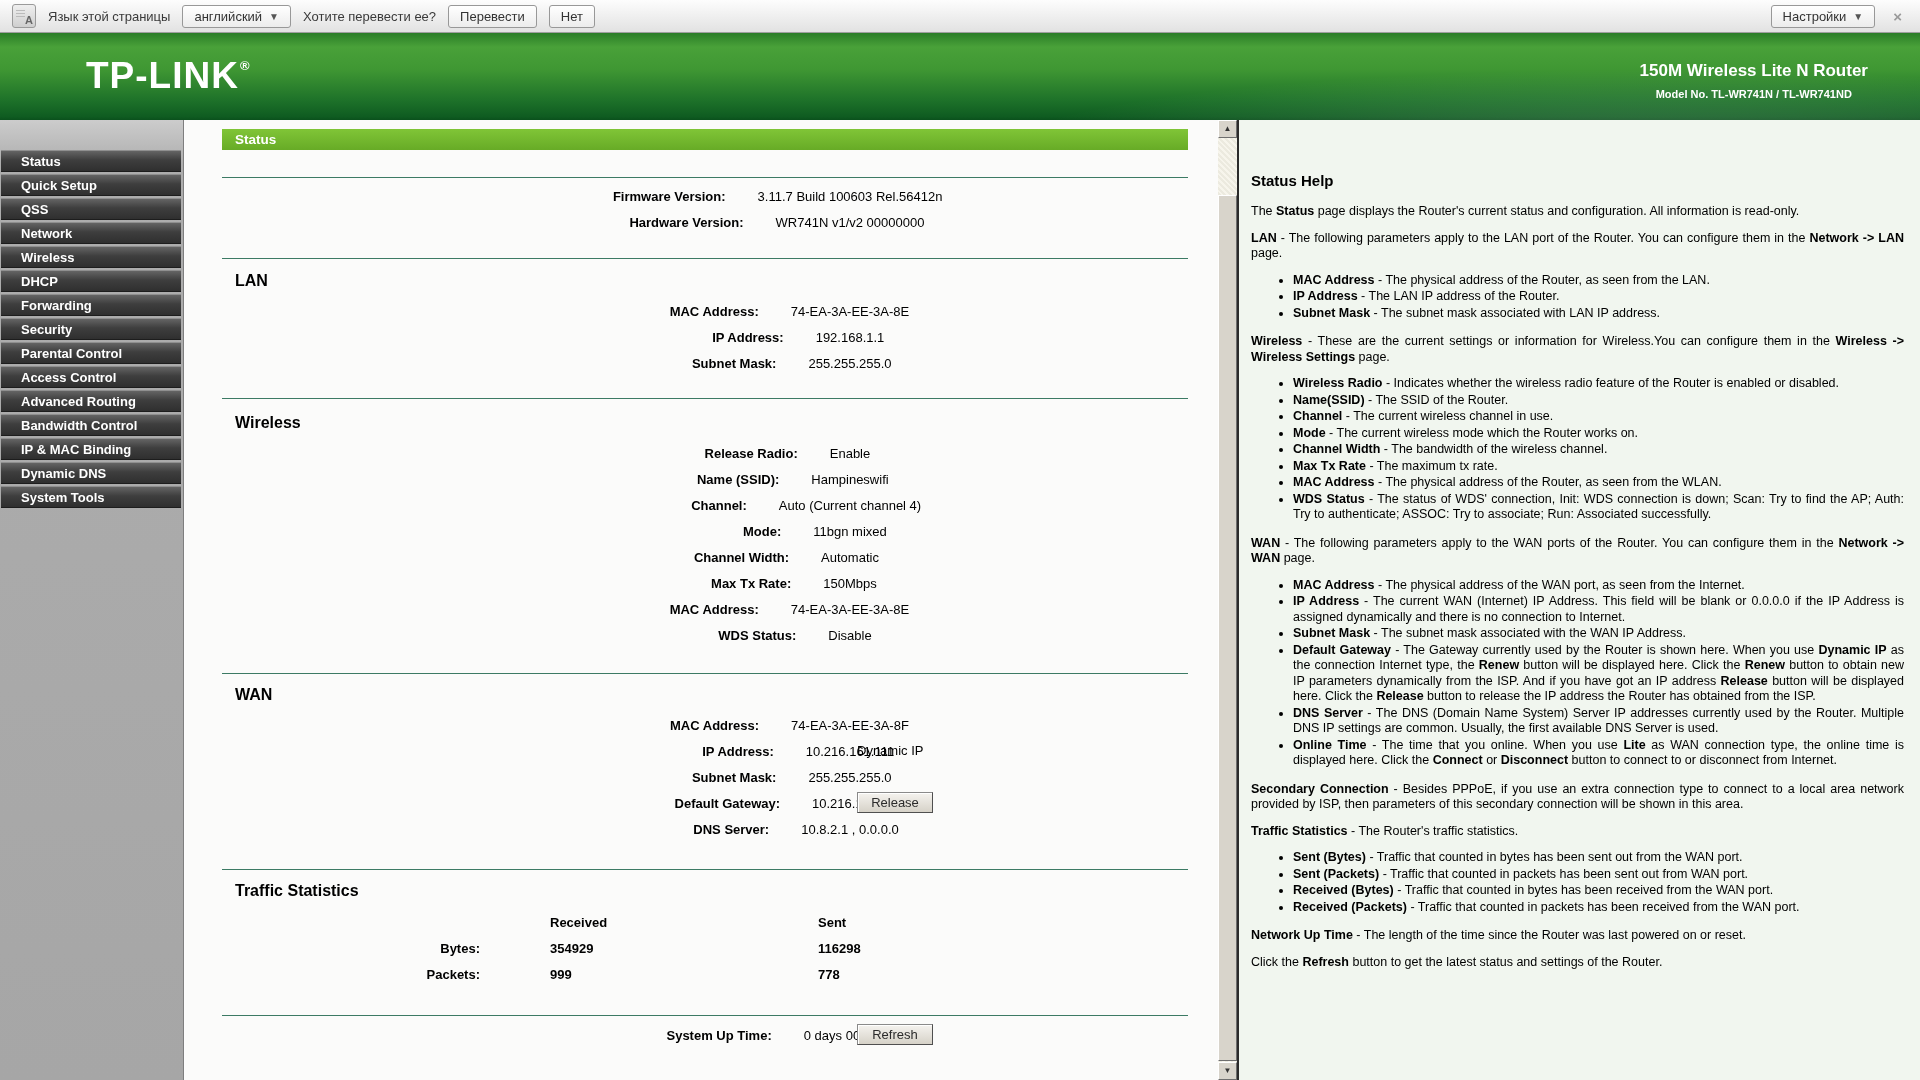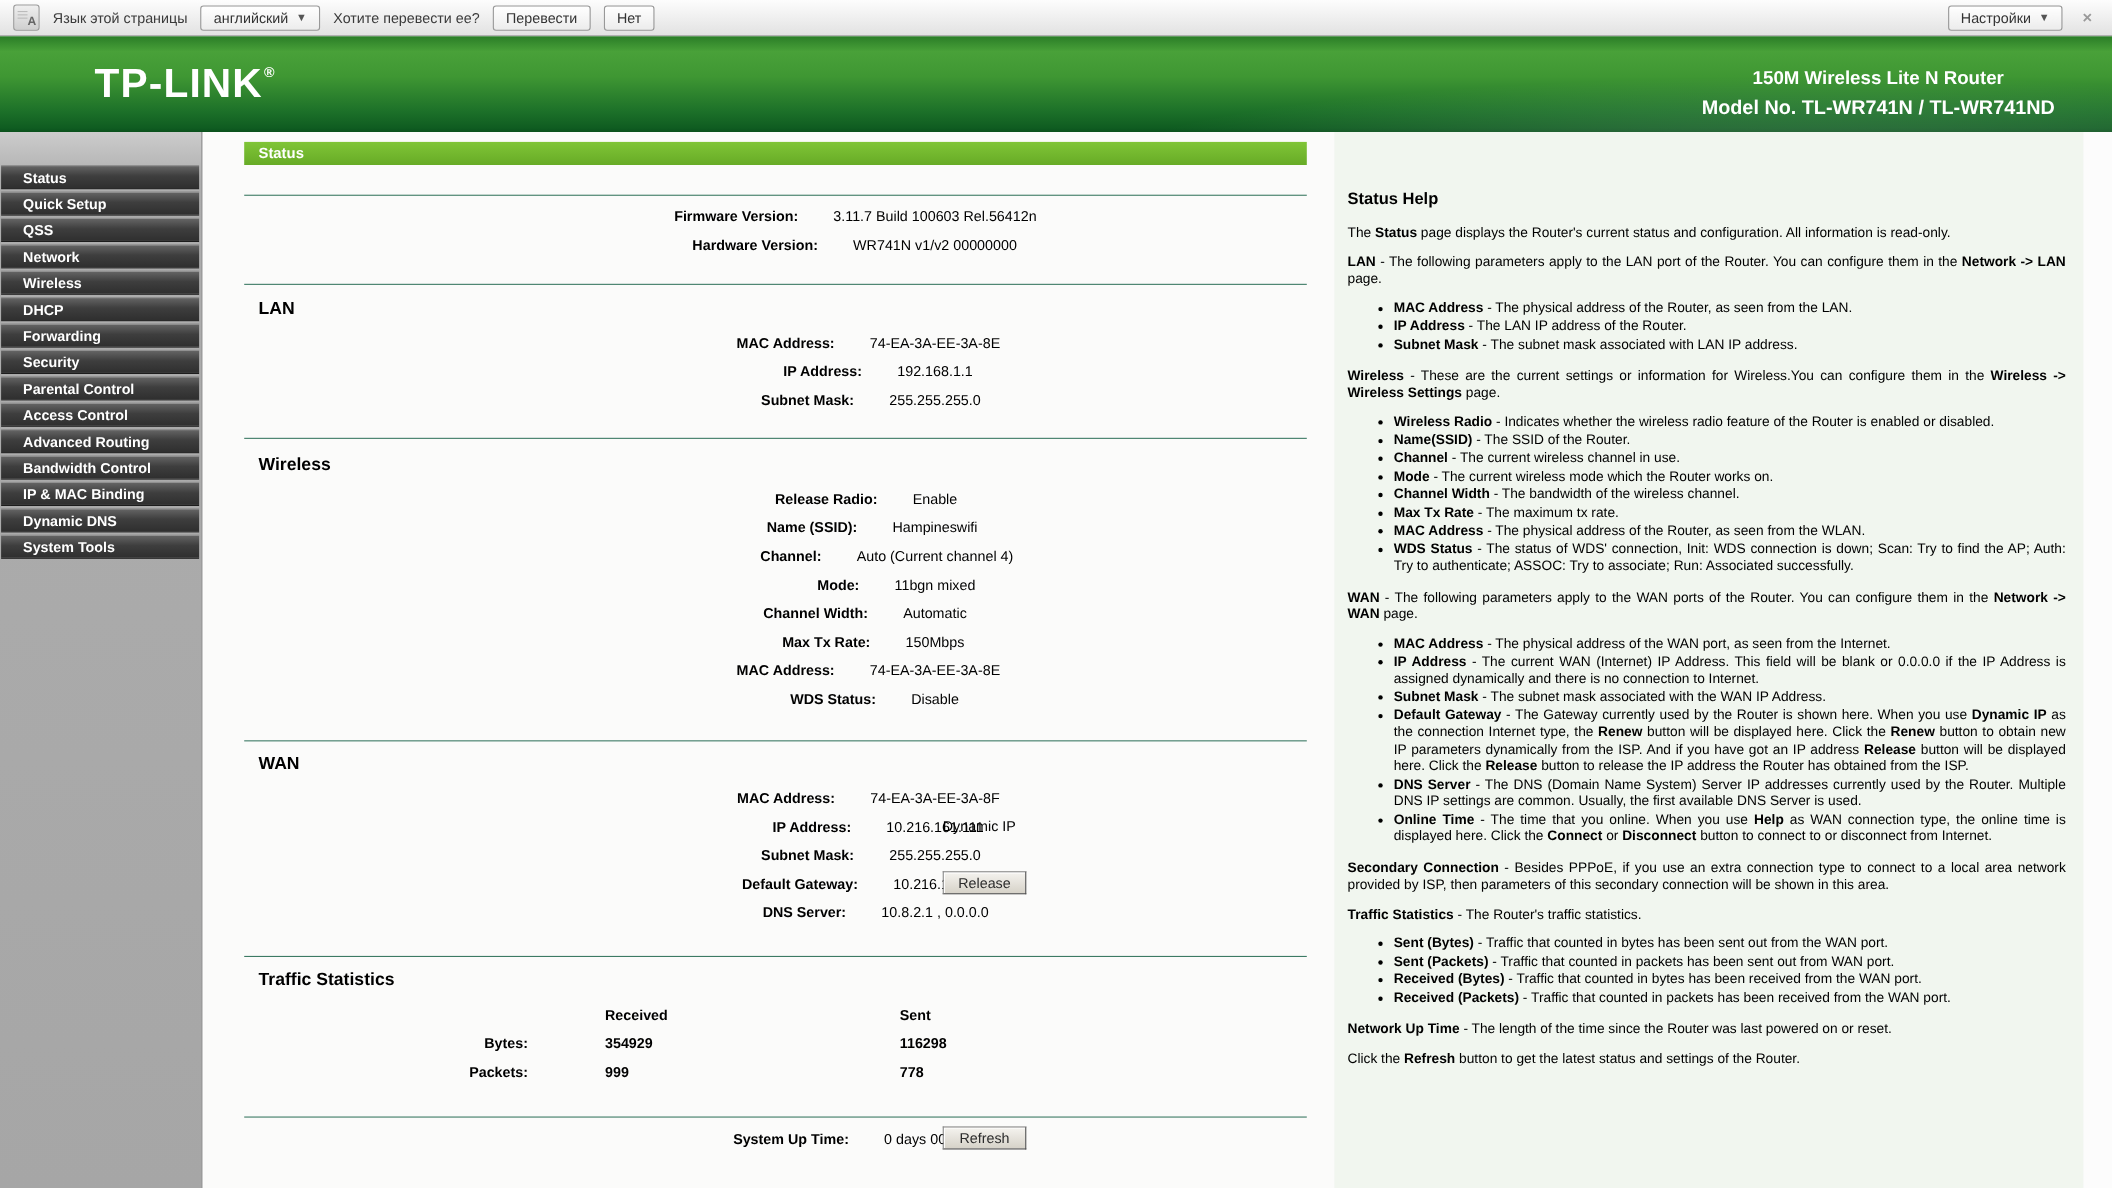--- a/index.html
+++ b/index.html
@@ -26,21 +26,21 @@
 
   
   .header{position:absolute;top:33px;left:0;width:1920px;height:87px;
           background:linear-gradient(180deg,#2a7d27 0%,#49a139 16%,#3f9733 42%,#1d7129 78%,#0f5c21 96%,#0a501c 100%);}
   .header::after{content:"";position:absolute;inset:0;pointer-events:none;
           background:radial-gradient(ellipse 55% 150% at 86% 135%,rgba(255,255,255,.20),rgba(255,255,255,0) 62%);}
   .logo{position:absolute;left:86px;top:22px;color:#fff;font-size:37px;font-weight:bold;letter-spacing:1px;z-index:2;}
   .logo sup{font-size:13px;vertical-align:18px;margin-left:1px;}
   .hdr-right{position:absolute;right:52px;top:28px;text-align:center;color:#fff;z-index:2;}
   .hdr-product{font-size:17px;font-weight:bold;}
-  .hdr-model{font-size:18px;font-weight:bold;margin-top:7px;}
+  .hdr-model{font-size:11px;font-weight:bold;margin-top:7px;}
 
   
   .sidebar{position:absolute;left:0;top:120px;width:184px;height:960px;box-sizing:border-box;
            background:linear-gradient(#cccccc,#adadad 45px,#a6a6a6);border-right:1px solid #7e7e7e;}
   .menu{position:absolute;top:30px;left:1px;right:2px;}
   .menu-item{height:22px;margin-bottom:2px;box-sizing:border-box;cursor:pointer;
              background:linear-gradient(#646464,#3e3e3e 45%,#2f2f2f);
              border-top:1px solid #8f8f8f;border-bottom:1px solid #1d1d1d;
              color:#fff;font-size:13px;font-weight:bold;display:flex;align-items:center;padding-left:20px;}
 
@@ -72,21 +72,21 @@
            background-image:repeating-linear-gradient(45deg,#f7f5ec 0 2px,#eceadf 2px 4px);}
   .sbtn{position:absolute;left:0;width:19px;height:18px;box-sizing:border-box;cursor:pointer;
         background:#d8d4cb;border:1px solid #fff;border-right-color:#6e6e6e;border-bottom-color:#6e6e6e;
         font-size:8px;color:#333;text-align:center;line-height:16px;}
   .sbtn.up{top:0;} .sbtn.down{bottom:0;}
   .sthumb{position:absolute;left:0;top:75px;width:19px;height:866px;box-sizing:border-box;cursor:pointer;
           background:#d8d4cb;border:1px solid #fff;border-right-color:#6e6e6e;border-bottom-color:#6e6e6e;}
   .vline{position:absolute;left:1237px;top:120px;width:2px;height:960px;background:#2b2b2b;}
 
   
-  .help{position:absolute;left:1213px;top:120px;width:681px;height:960px;box-sizing:border-box;
+  .help{position:absolute;left:1239px;top:120px;width:681px;height:960px;box-sizing:border-box;
         background:#f1f6ef;padding:52px 16px 0 12px;color:#000;overflow:hidden;}
   .help h2{font-size:15px;margin:0 0 15px 0;}
   .help p{font-size:12.5px;line-height:15.5px;margin:11px 0;text-align:justify;}
   .help ul{margin:9px 0 13px 0;padding-left:42px;}
   .help li{font-size:12.5px;line-height:15.5px;margin:1px 0;text-align:justify;}
 </style>
 </head>
 <body>
 
 <div class="screen">
@@ -360,21 +360,21 @@
         <li><b>MAC Address</b> - The physical address of the WAN port, as seen from the Internet.</li>
 
         <li><b>IP Address</b> - The current WAN (Internet) IP Address. This field will be blank or 0.0.0.0 if the IP Address is assigned dynamically and there is no connection to Internet.</li>
 
         <li><b>Subnet Mask</b> - The subnet mask associated with the WAN IP Address.</li>
 
         <li><b>Default Gateway</b> - The Gateway currently used by the Router is shown here. When you use <b>Dynamic IP</b> as the connection Internet type, the <b>Renew</b> button will be displayed here. Click the <b>Renew</b> button to obtain new IP parameters dynamically from the ISP. And if you have got an IP address <b>Release</b> button will be displayed here. Click the <b>Release</b> button to release the IP address the Router has obtained from the ISP.</li>
 
         <li><b>DNS Server</b> - The DNS (Domain Name System) Server IP addresses currently used by the Router. Multiple DNS IP settings are common. Usually, the first available DNS Server is used.</li>
 
-        <li><b>Online Time</b> - The time that you online. When you use <b>Help</b> as WAN connection type, the online time is displayed here. Click the <b>Connect</b> or <b>Disconnect</b> button to connect to or disconnect from Internet.</li>
+        <li><b>Online Time</b> - The time that you online. When you use <b>Lite</b> as WAN connection type, the online time is displayed here. Click the <b>Connect</b> or <b>Disconnect</b> button to connect to or disconnect from Internet.</li>
 
     </ul>
     <p><b>Secondary Connection</b> - Besides PPPoE, if you use an extra connection type to connect to a local area network provided by ISP, then parameters of this secondary connection will be shown in this area.</p>
     <p><b>Traffic Statistics</b> - The Router's traffic statistics.</p>
     <ul>
 
         <li><b>Sent (Bytes)</b> - Traffic that counted in bytes has been sent out from the WAN port.</li>
 
         <li><b>Sent (Packets)</b> - Traffic that counted in packets has been sent out from WAN port.</li>
 

